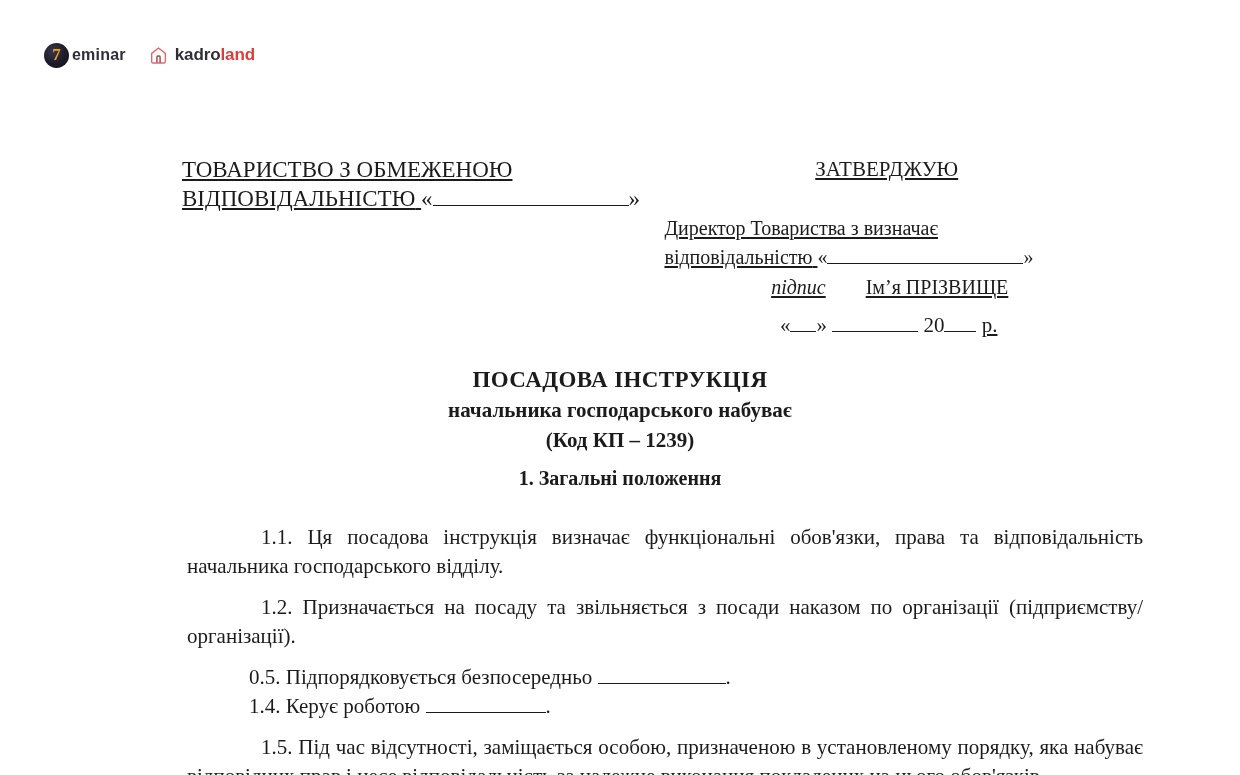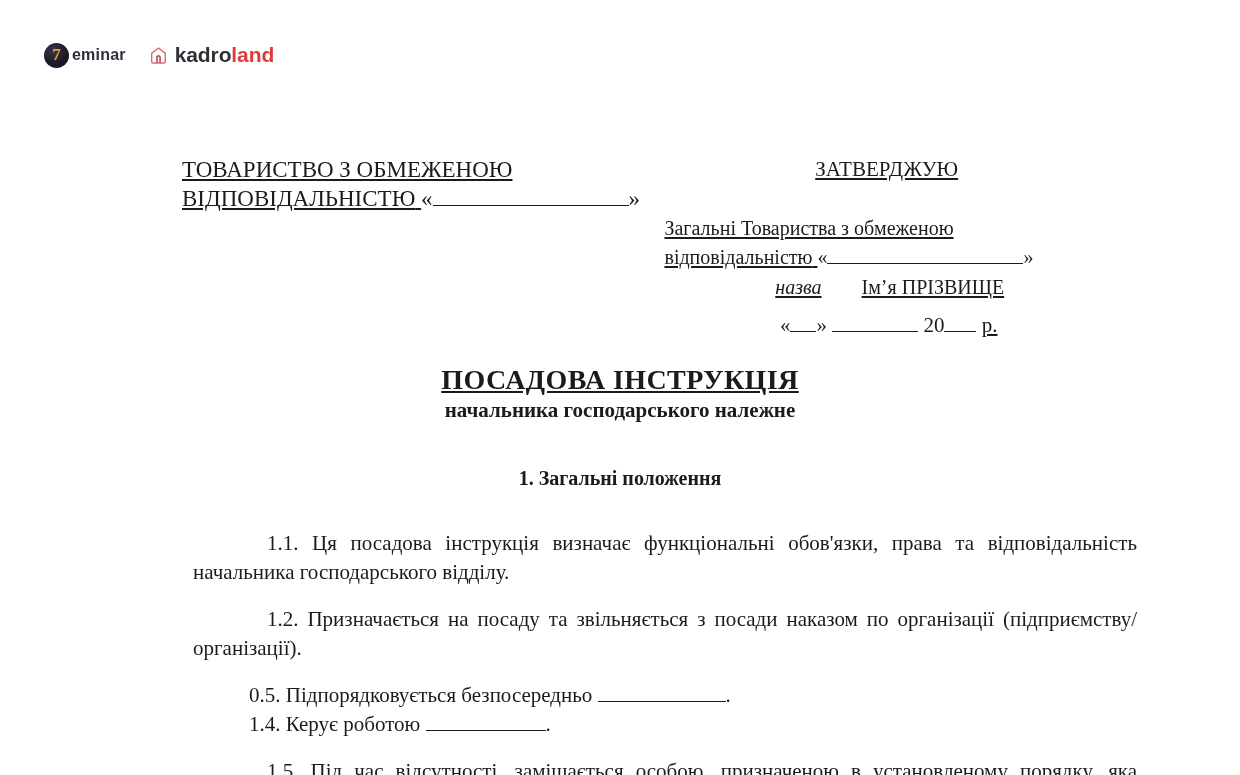--- a/index.html
+++ b/index.html
@@ -57,21 +57,21 @@
     letter-spacing: .2px;
     color: #2e2e3c;
   }
   .logo-mark-house {
     width: 21px;
     height: 21px;
     flex: none;
   }
   .logo-text-kadro {
     font-family: "Liberation Sans", sans-serif;
-    font-size: 21px;
+    font-size: 17px;
     font-weight: bold;
     letter-spacing: -.1px;
     color: #2f2f35;
     margin-left: 3px;
   }
   .logo-text-land {
     color: #e03a3a;
   }
 
   
@@ -160,24 +160,23 @@
   
   .title-block {
     position: absolute;
     top: 365px;
     left: 0;
     width: 1240px;
     text-align: center;
     font-weight: bold;
   }
   .title-1 {
-    font-size: 28px;
+    font-size: 23px;
     letter-spacing: .4px;
     line-height: 30px;
-    text-decoration: underline;
   }
   .title-2 {
     font-size: 21px;
     line-height: 30px;
   }
   .title-3 {
     font-size: 21px;
     line-height: 30px;
   }
   .section-head {
@@ -196,21 +195,21 @@
     top: 511px;
     left: 175px;
     width: 980px;
     font-size: 21px;
     line-height: 29px;
   }
   .p-just {
     text-align: justify;
     text-justify: inter-word;
     text-indent: 74px;
-    margin: 18px;
+    margin: 12px;
   }
   .p-plain {
     text-align: left;
     text-indent: 74px;
     margin: 0;
   }
 </style>
 </head>
 <body>
 
@@ -244,41 +243,42 @@
         <span class="u">ТОВАРИСТВО З ОБМЕЖЕНОЮ</span><br>
         <span class="u"><span>ВІДПОВІДАЛЬНІСТЮ</span>&nbsp;</span><span>«</span><span class="blank b-org"></span><span>»</span>
       </div>
     </div>
 
     <div class="header-right">
       <div class="approve-title">
         <span class="u">ЗАТВЕРДЖУЮ</span>
       </div>
       <div>
-        <span class="u">Загальні Товариства з обмеженою</span>
+        <span class="u">Директор Товариства з визначає</span>
       </div>
       <div>
         <span class="u"><span>відповідальністю</span>&nbsp;</span><span>«</span><span class="blank b-org2"></span><span>»</span>
       </div>
       <div class="sign-row">
-        <span class="pidpys">назва</span><span class="u">Ім’я ПРІЗВИЩЕ</span>
+        <span class="pidpys">підпис</span><span class="u">Ім’я ПРІЗВИЩЕ</span>
       </div>
       <div class="date-row">
         <span>«</span><span class="blank b-day"></span><span>»</span>
         <span class="blank b-month"></span>
         <span>20</span><span class="blank b-year"></span>
         <span class="dot-u">р.</span>
       </div>
     </div>
 
   </div>
 
   <div class="title-block">
     <div class="title-1">ПОСАДОВА ІНСТРУКЦІЯ</div>
-    <div class="title-2">начальника господарського належне</div>
+    <div class="title-2">начальника господарського набуває</div>
+    <div class="title-3">(Код КП – 1239)</div>
   </div>
 
   <div class="section-head">1. Загальні положення</div>
 
   <div class="body-block">
 
     <p class="p-just">1.1. Ця посадова інструкція визначає функціональні обов'язки, права та відповідальність начальника господарського відділу.</p>
 
     <p class="p-just">1.2. Призначається на посаду та звільняється з посади наказом по організації (підприємству/організації).</p>
 

